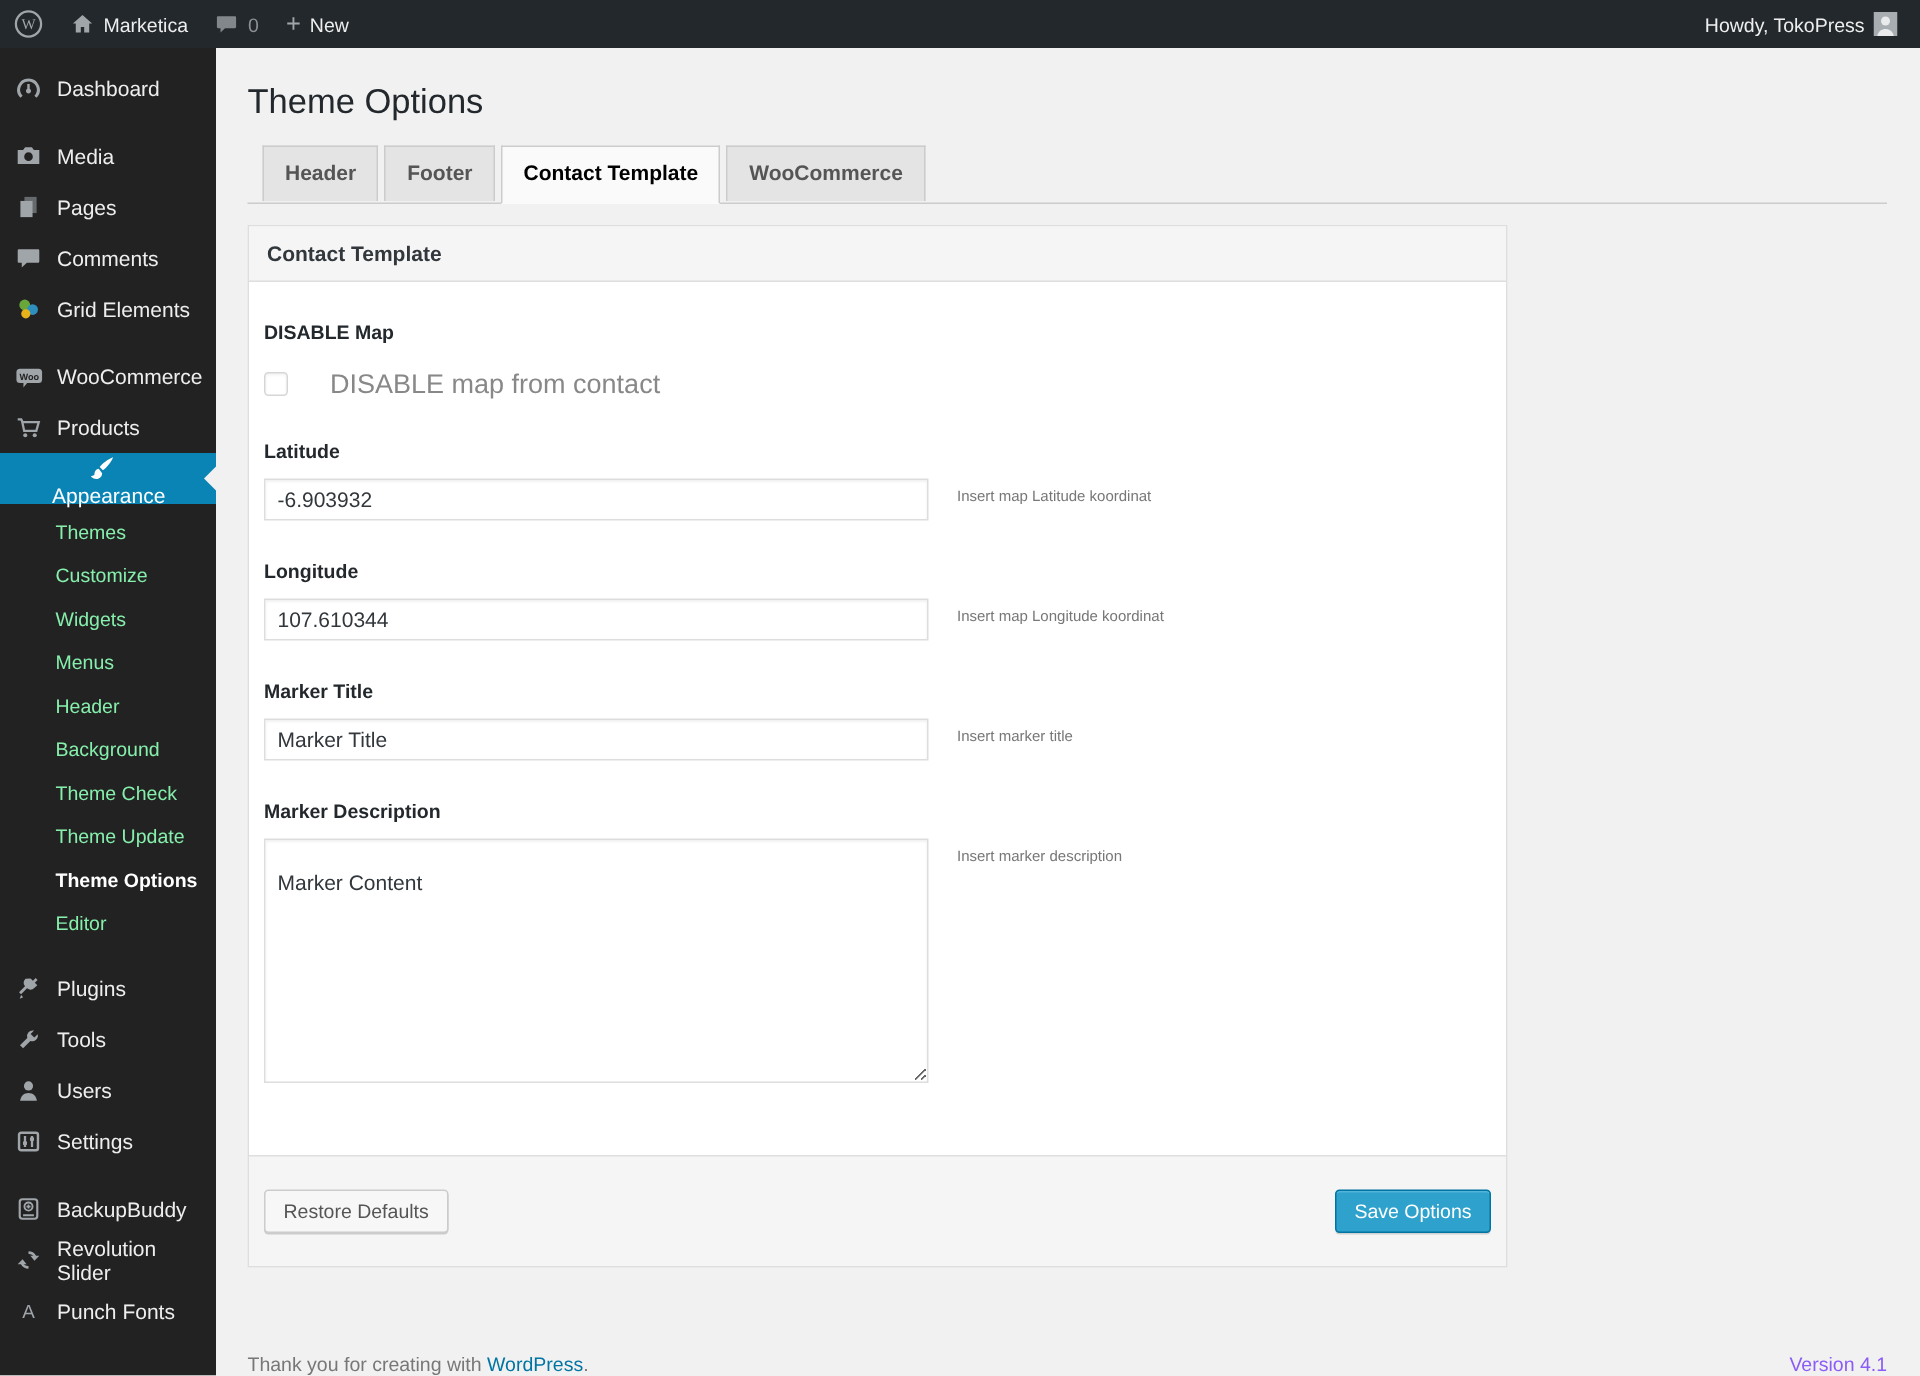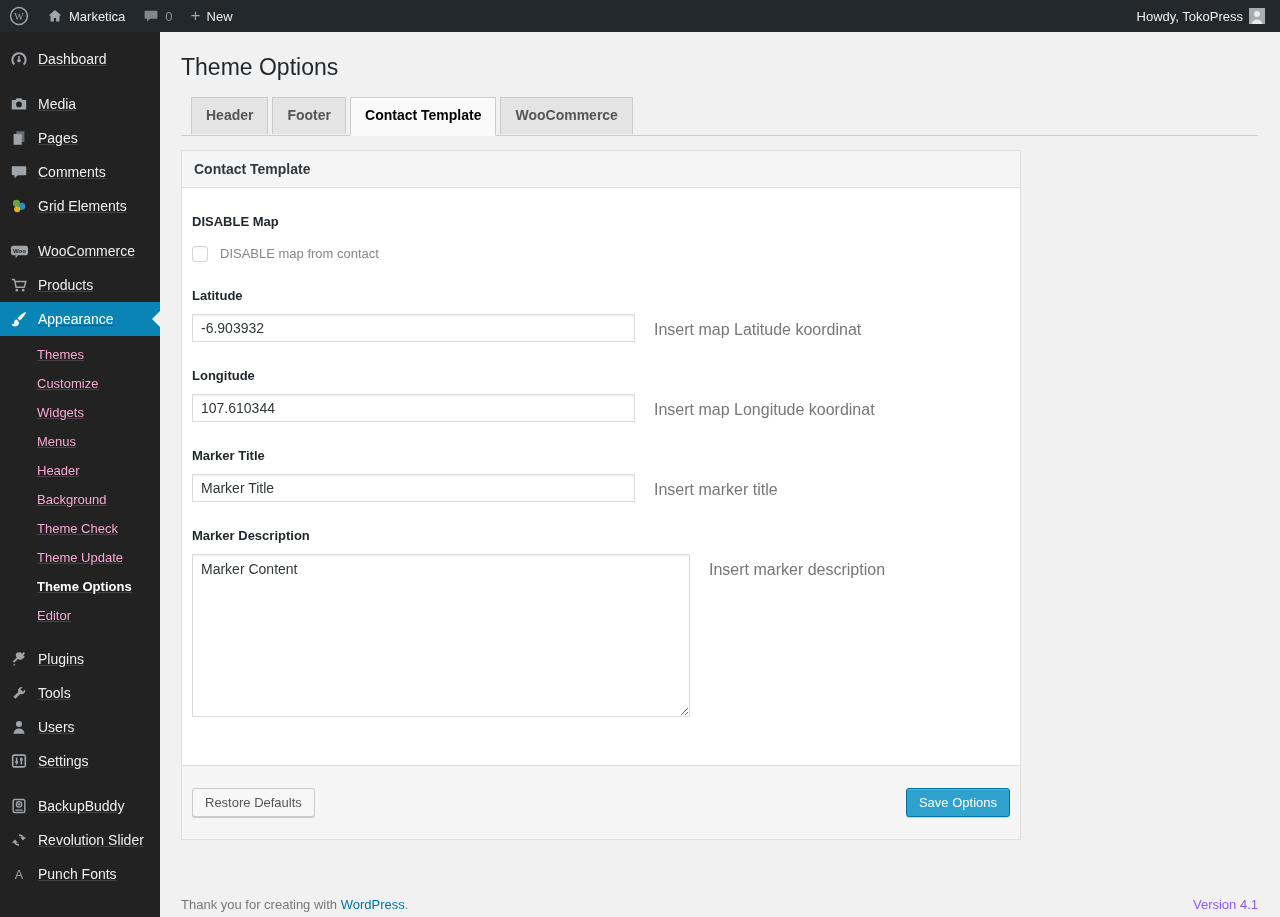--- a/index.html
+++ b/index.html
@@ -20,40 +20,40 @@
     padding: 0 9px; cursor: pointer; color: #eee;
   }
   .ab-item svg { display: block; }
   .ab-icon { color: #a0a5aa; }
   .ab-count { color: #8d9196; }
   .ab-plus { color: #a0a5aa; font-size: 17px; font-weight: 400; line-height: 1; margin-top: -2px; }
   .ab-right { margin-left: auto; display: flex; align-items: center; padding-right: 6px; }
   
   .wrap { display: flex; height: 885px; }
   
-  .sidebar { width: 160px; background: #222; flex: none; padding-top: 10px; text-decoration: underline; }
+  .sidebar { width: 144px; background: #222; flex: none; padding-top: 10px; }
   .menu-item {
     height: 34px; display: flex; align-items: center;
     padding: 0 8px 0 9px; color: #eee; font-size: 14px;
     cursor: pointer; position: relative;
   }
   .menu-item .ico {
     width: 20px; height: 20px; margin-right: 9px; flex: none;
     color: #a0a5aa; display: flex; align-items: center; justify-content: center;
   }
-  .menu-item.active { background: #0a84b5; color: #fff; font-weight: 400; }
+  .menu-item.active { background: #0a84b5; color: #fff; font-weight: 400; flex-direction: column; }
   .menu-item.active .ico { color: #fff; }
   .menu-item.active::after {
     content: ""; position: absolute; right: 0; top: 50%; margin-top: -8px;
     border: 8px solid transparent; border-right-color: #f1f1f1;
   }
   .sep { height: 11px; }
   .submenu { padding: 4px 0 12px; }
   .submenu-item {
-    padding: 7px 8px 7px 37px; color: #f9a8d4; font-size: 13px; cursor: pointer;
+    padding: 7px 8px 7px 37px; color: #86efac; font-size: 13px; cursor: pointer;
   }
   .submenu-item.current { color: #fff; font-weight: bold; }
   
   .content { flex: 1; padding: 0 22px 0 21px; position: relative; }
   .page-title { font-size: 23px; font-weight: 400; color: #23282d; padding: 21px 0 0; line-height: 29px; }
   .nav-tabs { margin-top: 15px; border-bottom: 1px solid #ccc; padding-left: 10px; }
   .nav-tab {
     display: inline-block; padding: 8px 14px; font-size: 14px; font-weight: 600;
     color: #555; background: #e4e4e4; border: 1px solid #ccc; border-bottom: none;
     margin: 0 4px -1px 0; cursor: pointer; text-decoration: none; line-height: 1.4;
@@ -69,30 +69,30 @@
   }
   .panel-body { padding: 2px 10px 48px; }
   .field-label { font-size: 13px; font-weight: bold; color: #23282d; margin: 26px 0 0; }
   .field-label.first { margin-top: 24px; }
   .checkbox-row { display: flex; align-items: center; margin-top: 17px; cursor: pointer; }
   .checkbox-row input[type="checkbox"] {
     appearance: none; -webkit-appearance: none;
     width: 16px; height: 16px; border: 1px solid #d6d6d6; border-radius: 3px;
     background: #fff; box-shadow: inset 0 1px 2px rgba(0,0,0,.06); cursor: pointer;
   }
-  .checkbox-label { color: #888; margin-left: 12px; font-size: 13px; }
+  .checkbox-label { color: #888; margin-left: 28px; font-size: 18px; }
   .field-row { display: flex; align-items: flex-start; margin-top: 11px; }
   .text-input {
     width: 443px; height: 28px; padding: 3px 8px; font-size: 14px;
     font-family: "Liberation Sans", "DejaVu Sans", sans-serif;
     border: 1px solid #ddd; background: #fff; color: #32373c;
     box-shadow: inset 0 1px 2px rgba(0,0,0,.07); outline: none;
   }
-  textarea.text-input { width: 498px; height: 163px; resize: vertical; padding: 6px 8px; }
-  .field-desc { color: #777; font-size: 16px; margin: 7px 0 0 19px; }
+  textarea.text-input { width: 443px; height: 163px; resize: vertical; padding: 20px 8px; }
+  .field-desc { color: #777; font-size: 10px; margin: 7px 0 0 19px; }
   .panel-footer {
     background: #f5f5f5; border-top: 1px solid #dfdfdf;
     padding: 22px 10px; display: flex; justify-content: space-between; align-items: center;
   }
   .button {
     font-family: "Liberation Sans", "DejaVu Sans", sans-serif;
     font-size: 13px; line-height: 1; padding: 7px 12px; border-radius: 3px; cursor: pointer;
     background: #f7f7f7; border: 1px solid #ccc; color: #555;
     box-shadow: 0 1px 0 #ccc;
   }

